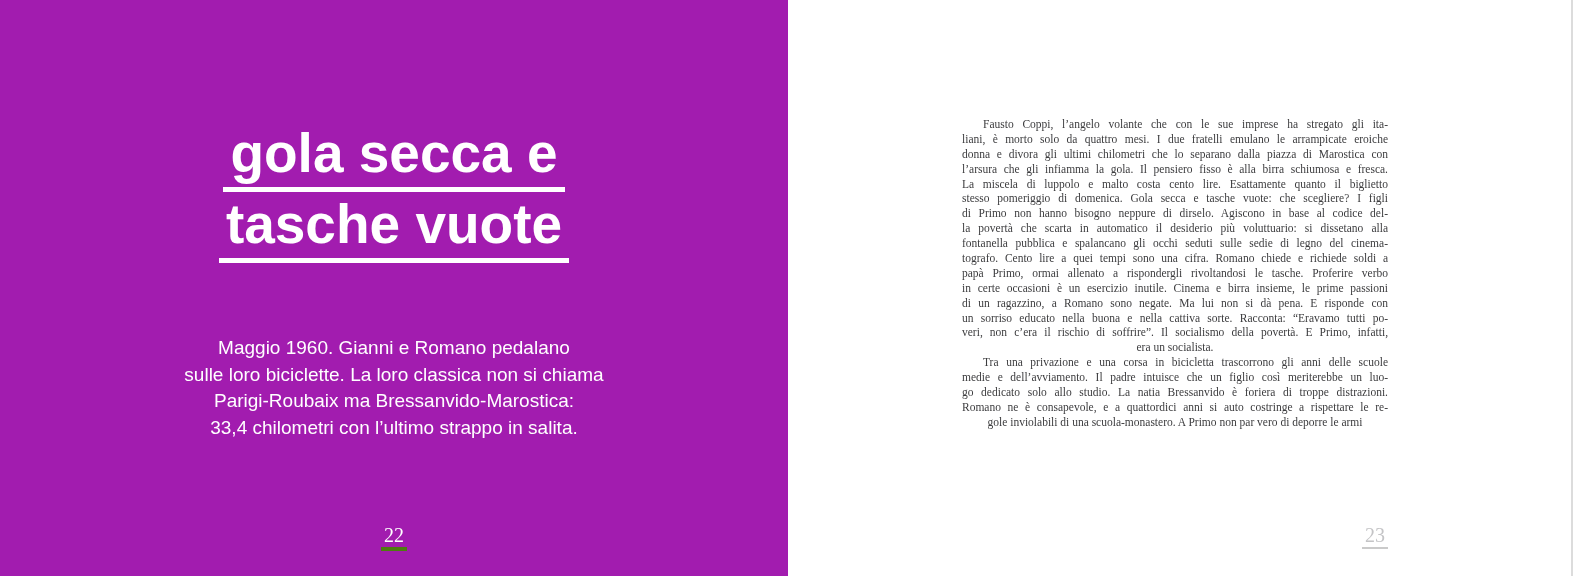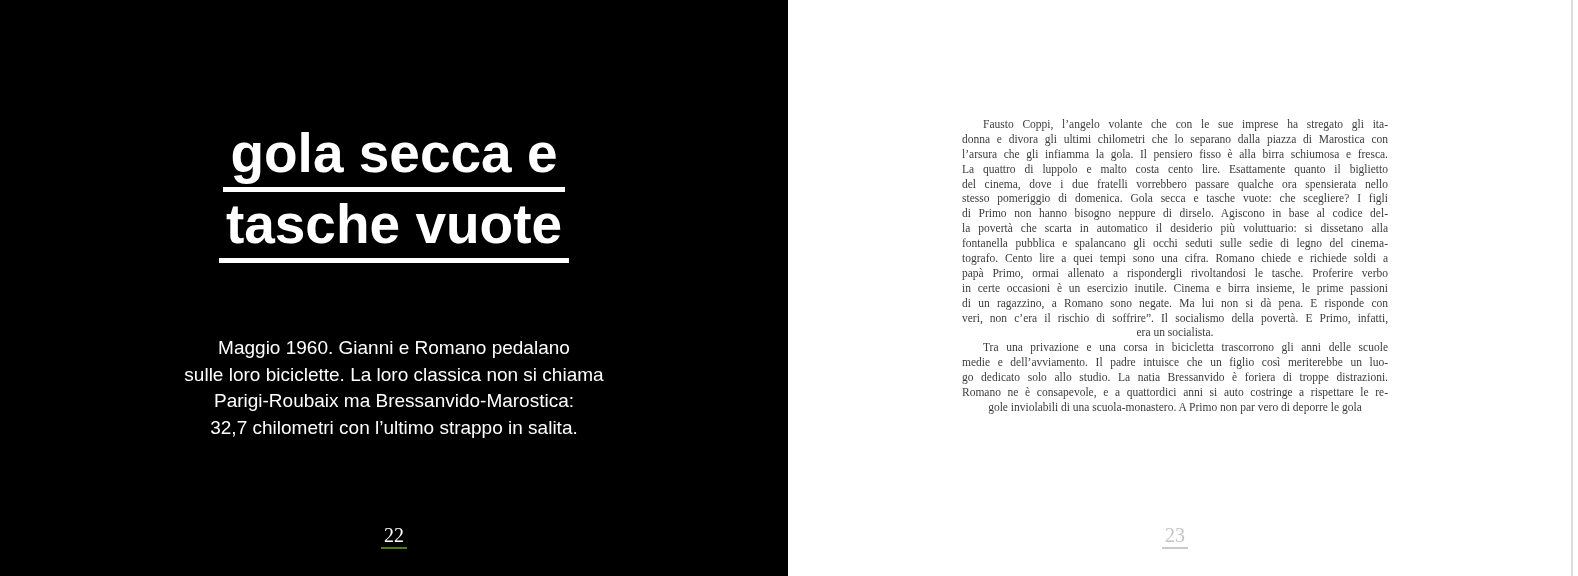--- a/index.html
+++ b/index.html
@@ -4,62 +4,62 @@
 <style>
   * { margin:0; padding:0; box-sizing:border-box; }
   html,body { width:1578px; height:576px; background:#ffffff; overflow:hidden; }
   body { font-family:"Liberation Sans", sans-serif; }
 
   .spread { position:relative; width:1578px; height:576px; }
 
   
   .page-left {
     position:absolute; left:0; top:0; width:788px; height:576px;
-    background:#000000;
+    background:#a21caf;
   }
   .title-block { padding-top:126px; text-align:center; }
   .title-line {
     display:table; margin:0 auto 5px auto;
     font-size:55px; line-height:55px; font-weight:bold;
     color:#ffffff; letter-spacing:0px;
     border-bottom:5px solid #ffffff;
     padding:0 7px 6px 7px;
   }
   .intro-block {
     margin:72px auto 8px auto; width:540px; text-align:center;
     color:#ffffff; font-size:19px; line-height:26.5px; font-weight:normal;
   }
   .intro-line { white-space:nowrap; }
   .pagenum-left {
     position:absolute; bottom:30px; left:0; width:100%; text-align:center;
   }
   .pagenum-left span {
     font-family:"Liberation Serif", serif; font-size:20px; line-height:20px;
-    color:#ffffff; border-bottom:2px solid #4d7c0f; padding:0 3px 1px 3px;
+    color:#ffffff; border-bottom:4px solid #4d7c0f; padding:0 3px 1px 3px;
   }
 
   
   .page-right {
     position:absolute; left:788px; top:0; width:786px; height:576px;
     background:#ffffff;
   }
   .body-text {
     position:absolute; left:174px; top:117px; width:426px;
     font-family:"Liberation Serif", serif; font-size:11.5px;
     color:#3c3c3e;
   }
   .bline {
     height:14.9px; line-height:14.9px;
     text-align:justify; overflow:hidden;
   }
   .bline:not(.last)::after { content:""; display:inline-block; width:100%; height:0; }
   .bline.indent { text-indent:21px; }
   .bline.last { text-align:center; }
   .pagenum-right {
-    position:absolute; bottom:30px; left:174px; width:426px; text-align:center;
+    position:absolute; bottom:30px; left:174px; width:426px; text-align:right;
   }
   .pagenum-right span {
     font-family:"Liberation Serif", serif; font-size:20px; line-height:20px;
     color:#c4c4c6; border-bottom:2px solid #cacaca; padding:0 3px 1px 3px;
   }
 
   
   .edge-line {
     position:absolute; left:1571px; top:0; width:2px; height:576px;
     background:#dcdcdc;
@@ -72,49 +72,50 @@
 
   <div class="page-left">
     <div class="title-block">
       <div class="title-line">gola secca e</div>
       <div class="title-line">tasche vuote</div>
     </div>
     <div class="intro-block">
         <div class="intro-line">Maggio 1960. Gianni e Romano pedalano</div>
         <div class="intro-line">sulle loro biciclette. La loro classica non si chiama</div>
         <div class="intro-line">Parigi-Roubaix ma Bressanvido-Marostica:</div>
-        <div class="intro-line">32,7 chilometri con l’ultimo strappo in salita.</div>
+        <div class="intro-line">33,4 chilometri con l’ultimo strappo in salita.</div>
       </div>
     <div class="pagenum-left">
       <span>22</span>
     </div>
   </div>
 
   <div class="page-right">
     <div class="body-text">
         <div class="bline indent">Fausto Coppi, l’angelo volante che con le sue imprese ha stregato gli ita-</div>
+        <div class="bline">liani, è morto solo da quattro mesi. I due fratelli emulano le arrampicate eroiche</div>
         <div class="bline">donna e divora gli ultimi chilometri che lo separano dalla piazza di Marostica con</div>
         <div class="bline">l’arsura che gli infiamma la gola. Il pensiero fisso è alla birra schiumosa e fresca.</div>
-        <div class="bline">La quattro di luppolo e malto costa cento lire. Esattamente quanto il biglietto</div>
-        <div class="bline">del cinema, dove i due fratelli vorrebbero passare qualche ora spensierata nello</div>
+        <div class="bline">La miscela di luppolo e malto costa cento lire. Esattamente quanto il biglietto</div>
         <div class="bline">stesso pomeriggio di domenica. Gola secca e tasche vuote: che scegliere? I figli</div>
         <div class="bline">di Primo non hanno bisogno neppure di dirselo. Agiscono in base al codice del-</div>
         <div class="bline">la povertà che scarta in automatico il desiderio più voluttuario: si dissetano alla</div>
         <div class="bline">fontanella pubblica e spalancano gli occhi seduti sulle sedie di legno del cinema-</div>
         <div class="bline">tografo. Cento lire a quei tempi sono una cifra. Romano chiede e richiede soldi a</div>
         <div class="bline">papà Primo, ormai allenato a rispondergli rivoltandosi le tasche. Proferire verbo</div>
         <div class="bline">in certe occasioni è un esercizio inutile. Cinema e birra insieme, le prime passioni</div>
         <div class="bline">di un ragazzino, a Romano sono negate. Ma lui non si dà pena. E risponde con</div>
+        <div class="bline">un sorriso educato nella buona e nella cattiva sorte. Racconta: “Eravamo tutti po-</div>
         <div class="bline">veri, non c’era il rischio di soffrire”. Il socialismo della povertà. E Primo, infatti,</div>
         <div class="bline last">era un socialista.</div>
         <div class="bline indent">Tra una privazione e una corsa in bicicletta trascorrono gli anni delle scuole</div>
         <div class="bline">medie e dell’avviamento. Il padre intuisce che un figlio così meriterebbe un luo-</div>
         <div class="bline">go dedicato solo allo studio. La natia Bressanvido è foriera di troppe distrazioni.</div>
         <div class="bline">Romano ne è consapevole, e a quattordici anni si auto costringe a rispettare le re-</div>
-        <div class="bline last">gole inviolabili di una scuola-monastero. A Primo non par vero di deporre le gola</div>
+        <div class="bline last">gole inviolabili di una scuola-monastero. A Primo non par vero di deporre le armi</div>
       </div>
     <div class="pagenum-right">
       <span>23</span>
     </div>
   </div>
 
   <div class="edge-line"></div>
 
 </div>
 

